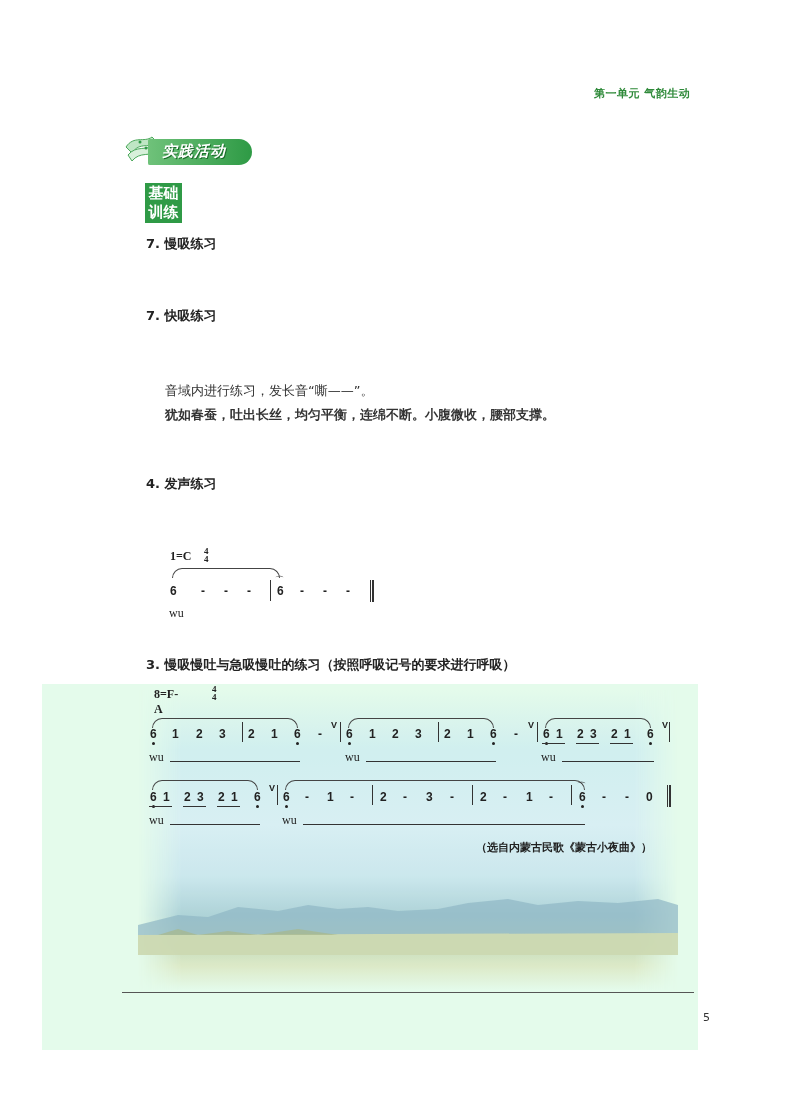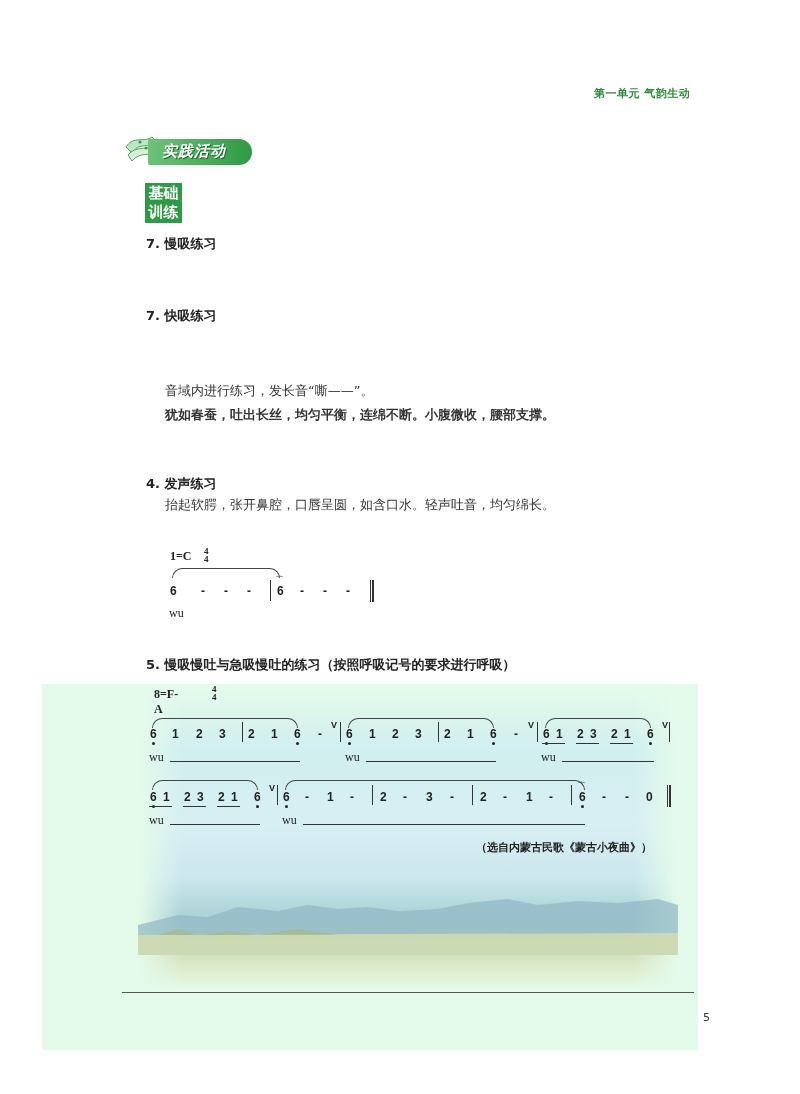--- a/index.html
+++ b/index.html
@@ -70,24 +70,23 @@
 </div>
 <div class="abs" style="left:146px;top:307px;">
   <div class="item-title">7. 快吸练习</div>
 </div>
 <div class="abs" style="left:146px;top:379px;">
   <div class="item-text" style="padding-left:19px;">音域内进行练习，发长音“嘶——”。</div>
   <div class="item-text" style="padding-left:19px;font-weight:bold;">犹如春蚕，吐出长丝，均匀平衡，连绵不断。小腹微收，腰部支撑。</div>
 </div>
 <div class="abs" style="left:146px;top:475px;">
   <div class="item-title">4. 发声练习</div>
-  <div class="item-text" style="padding-left:19px;">抬起软腭，张开鼻腔，口唇呈圆，如含口水。轻声吐音，均匀绵长。</div>
 </div>
 <div class="abs" style="left:146px;top:656px;">
-  <div class="item-title">5. 慢吸慢吐与急吸慢吐的练习（按照呼吸记号的要求进行呼吸）</div>
+  <div class="item-title">3. 慢吸慢吐与急吸慢吐的练习（按照呼吸记号的要求进行呼吸）</div>
 </div>
 
 <div class="abs" style="left:0;top:0;">
   <span class="key" style="left:170px;top:549px;font-weight:bold;">1=C</span>
   <div class="frac" style="left:204px;top:547px;">
     <div>4</div>
       <div>4</div>
   </div>
   <div class="slur" style="left:172px;top:568px;width:108px;"></div>
   <span class="num" style="left:170px;top:584px;">6</span>

